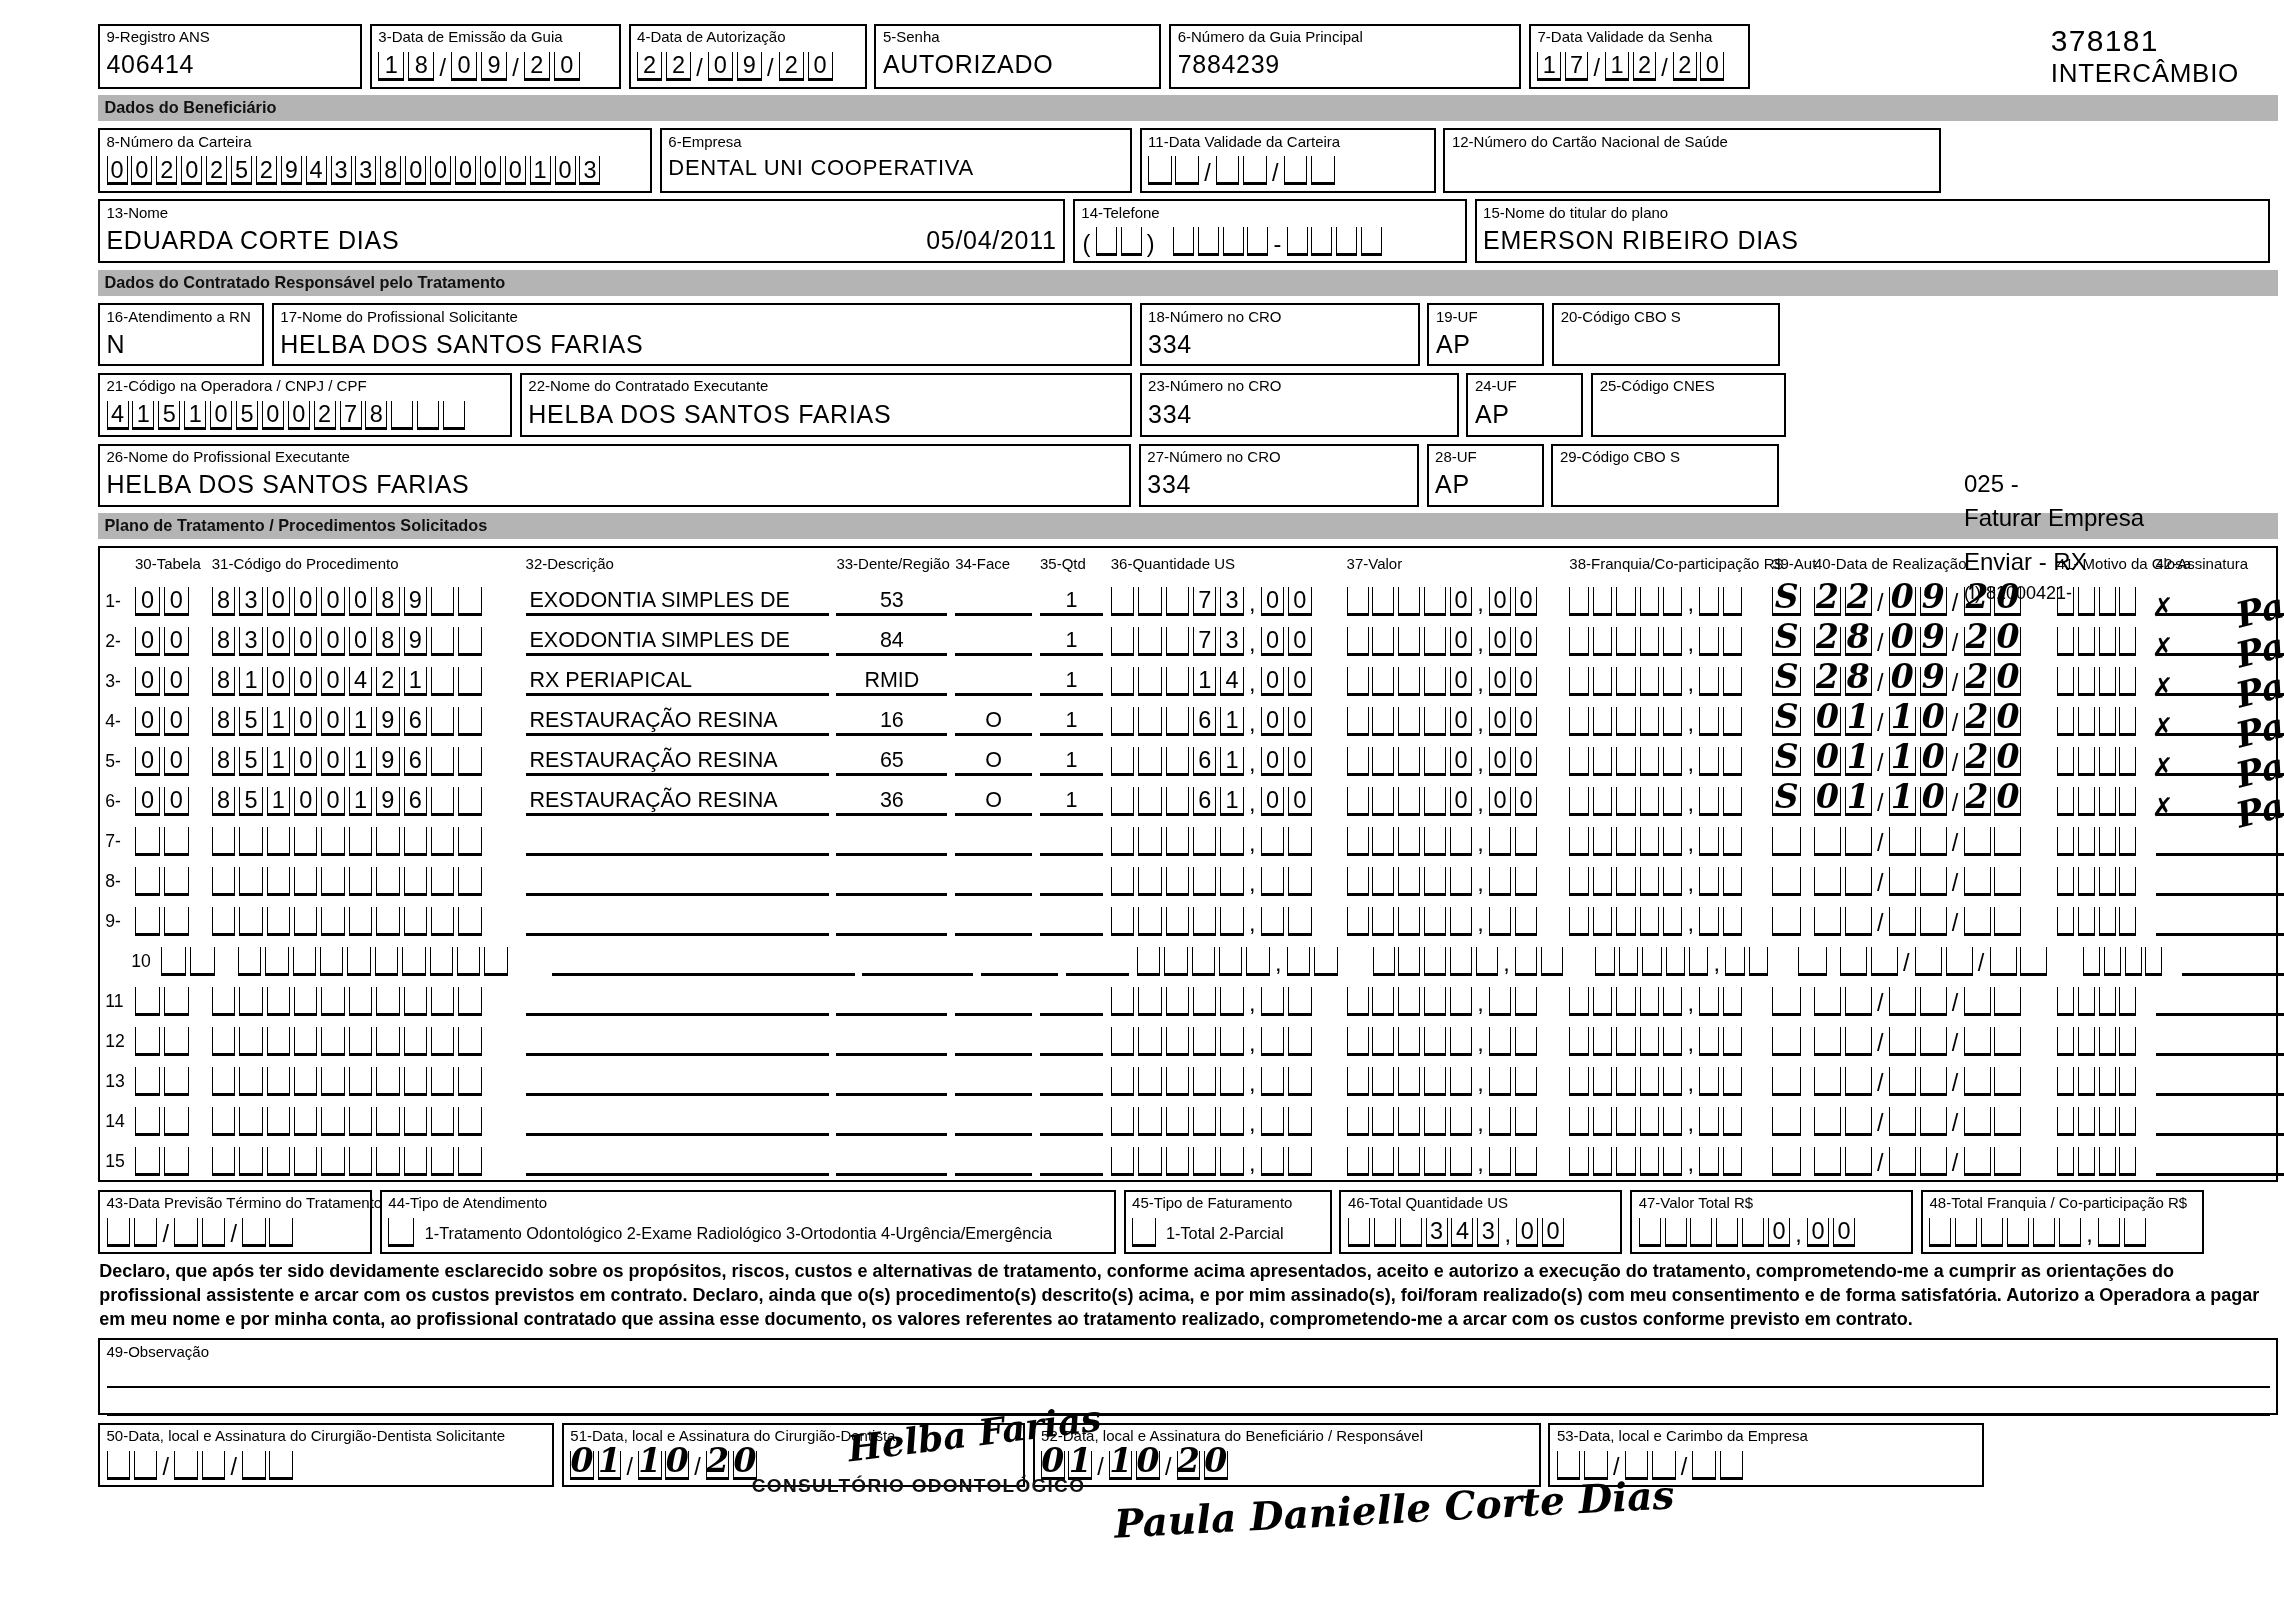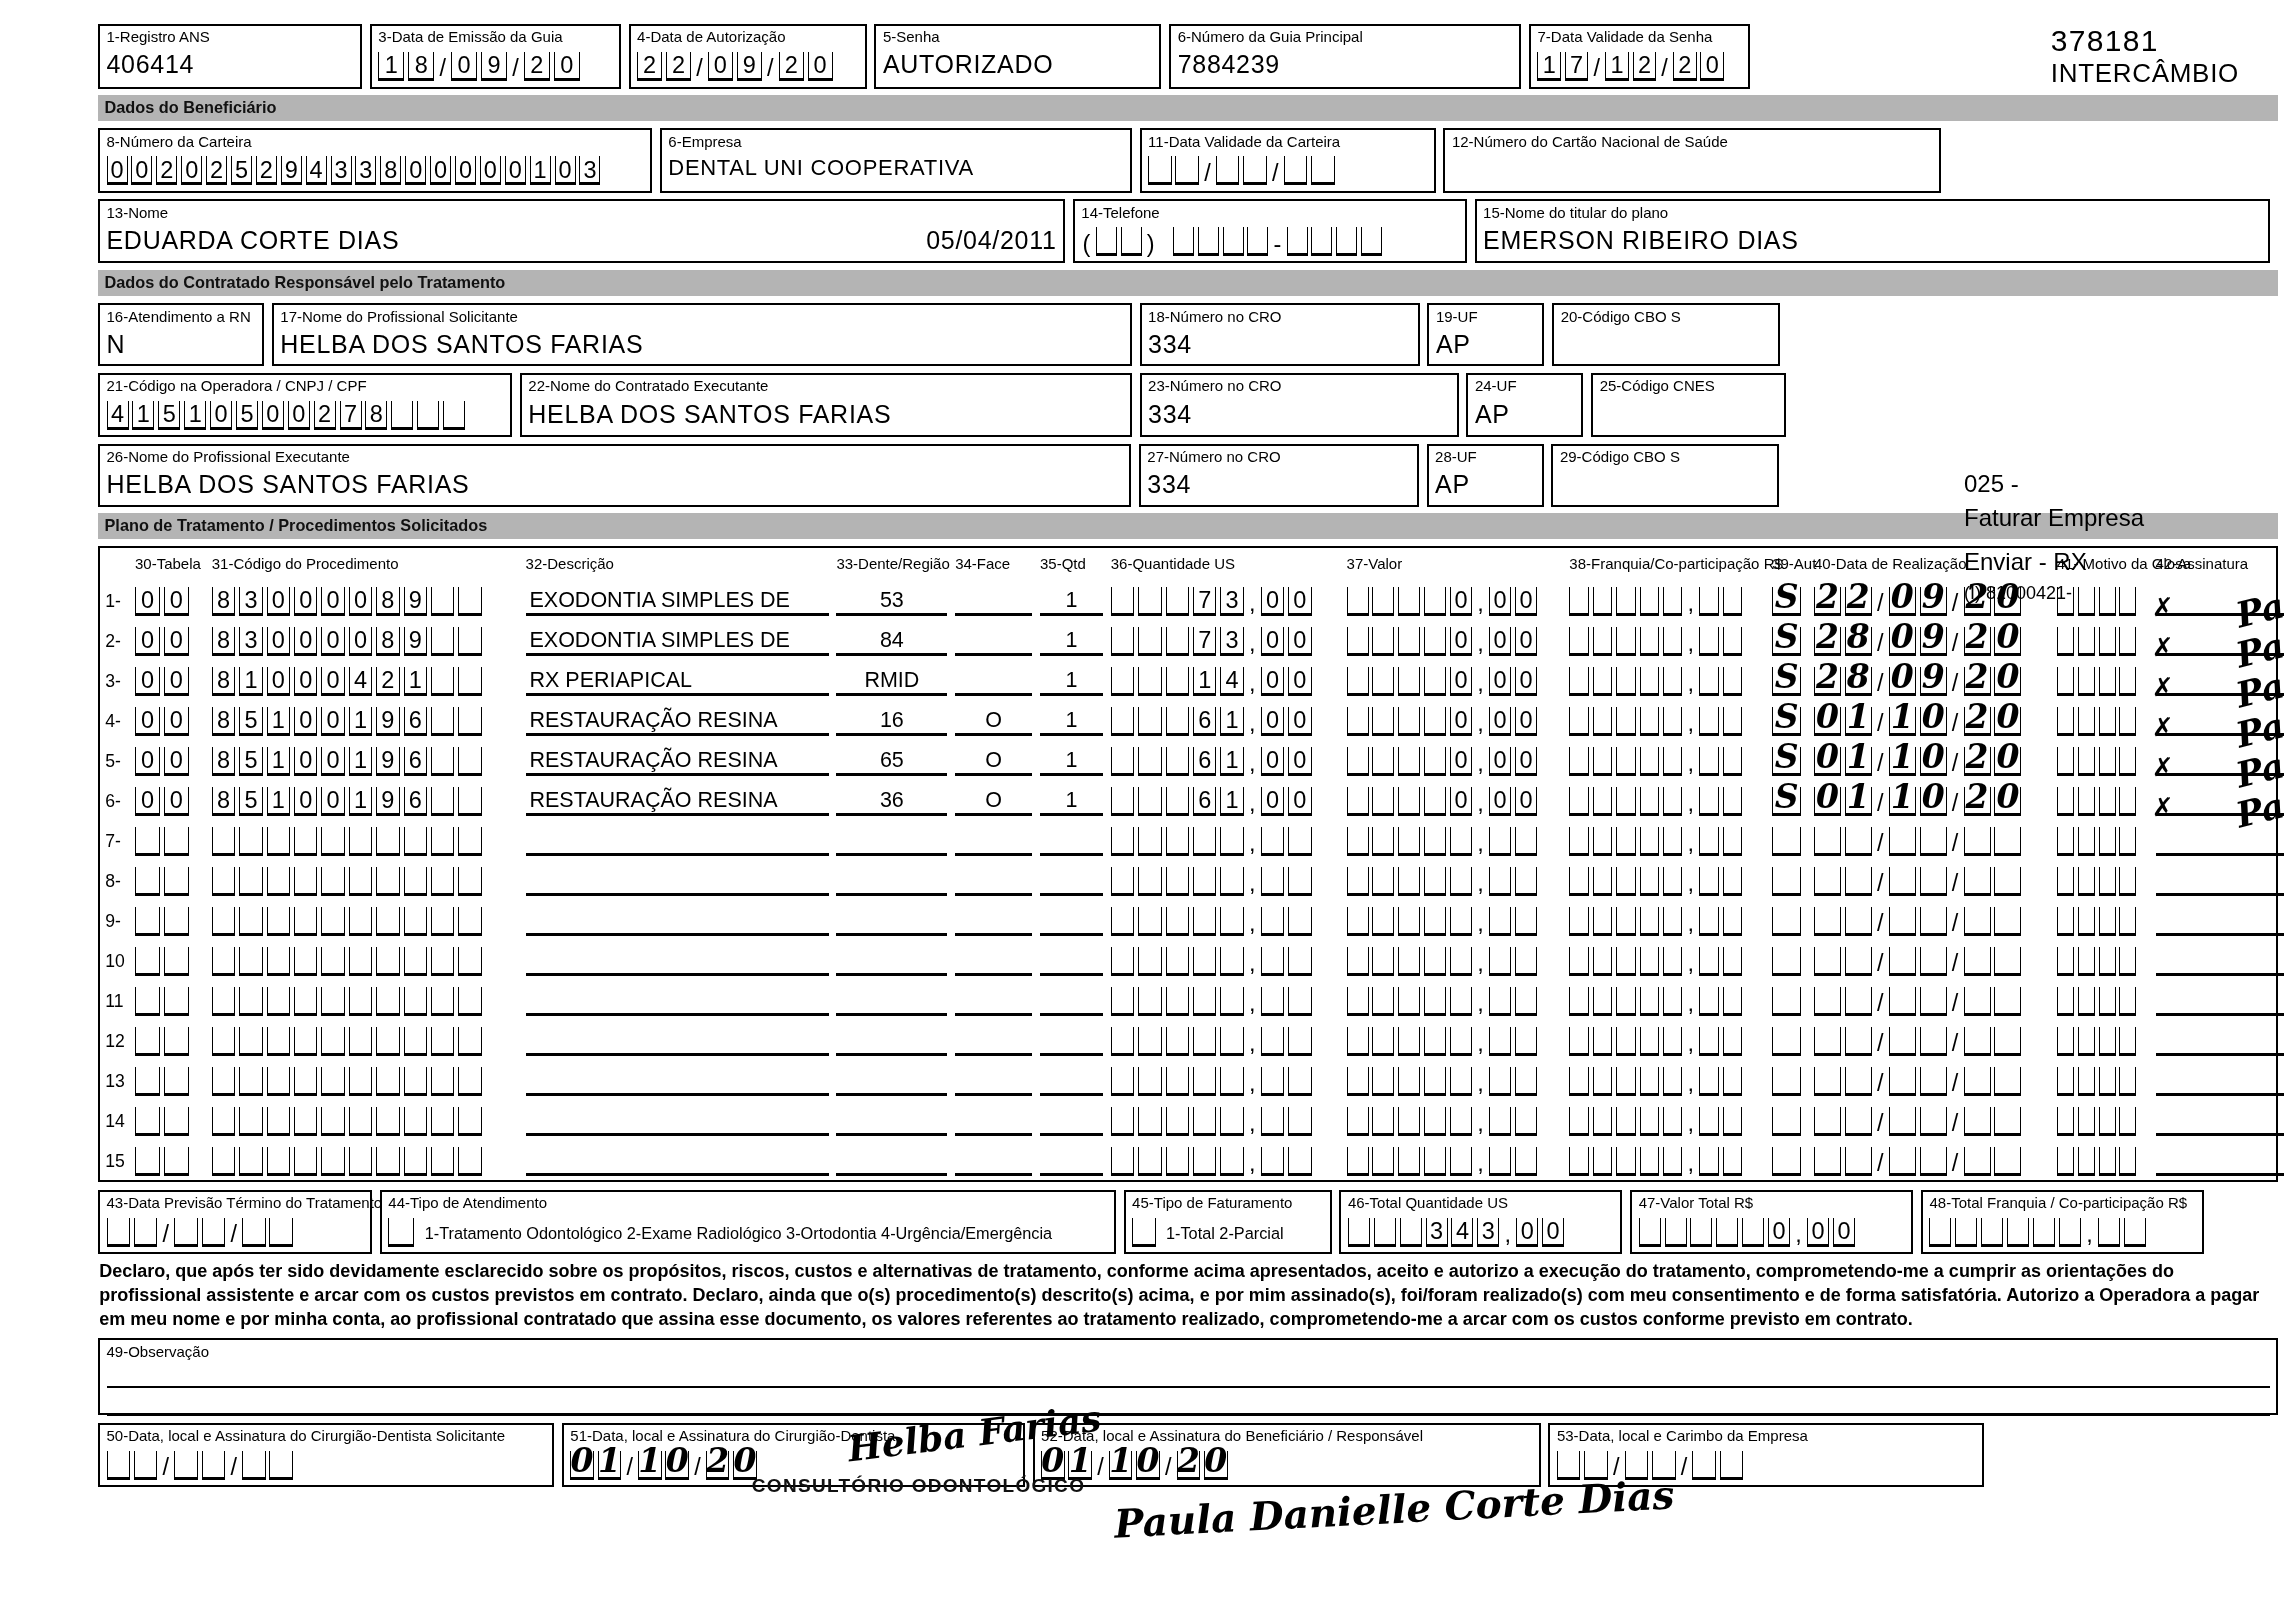--- a/index.html
+++ b/index.html
@@ -82,21 +82,21 @@
 </style>
 </head>
 <body>
 
 <div class="sheet">
   <div class="inner">
 
 
     <div class="row">
       <div class="fbox" style="width:264px">
-        <div class="flabel">1-Registro ANS</div>
+        <div class="flabel">9-Registro ANS</div>
         <div class="fvalue">406414</div>
       </div>
       <div class="fbox" style="width:251px">
         <div class="flabel">3-Data de Emissão da Guia</div>
         <span class="comb">
             <span class="cc" style="width: 26px;">1</span>
             <span class="cc" style="width: 26px;">8</span>
             <span class="sep">/</span>
             <span class="cc" style="width: 26px;">0</span>
             <span class="cc" style="width: 26px;">9</span>
@@ -1140,21 +1140,21 @@
               <span class="comb">
                 <span class="cc" style="width: 17px;">&nbsp;</span>
                 <span class="cc" style="width: 17px;">&nbsp;</span>
                 <span class="cc" style="width: 17px;">&nbsp;</span>
                 <span class="cc" style="width: 17px;">&nbsp;</span>
               </span>
             </div>
             <div class="sigline" style="width: 182px; flex: 0 0 auto;"></div>
           </div>
           <div class="trow">
-            <div class="tnum" style="width: 22px; flex: 0 0 auto;">10</div>
+            <div class="tnum" style="width: 22px; flex: 0 0 auto; margin-left: 26px;">10</div>
             <div class="cellwrap" style="width: 69px; flex: 0 0 auto;">
               <span class="comb">
                 <span class="cc" style="width: 25px;">&nbsp;</span>
                 <span class="cc" style="width: 25px;">&nbsp;</span>
               </span>
             </div>
             <div class="cellwrap" style="width: 306px; flex: 0 0 auto;">
               <span class="comb">
                 <span class="cc" style="width: 23.5px;">&nbsp;</span>
                 <span class="cc" style="width: 23.5px;">&nbsp;</span>

